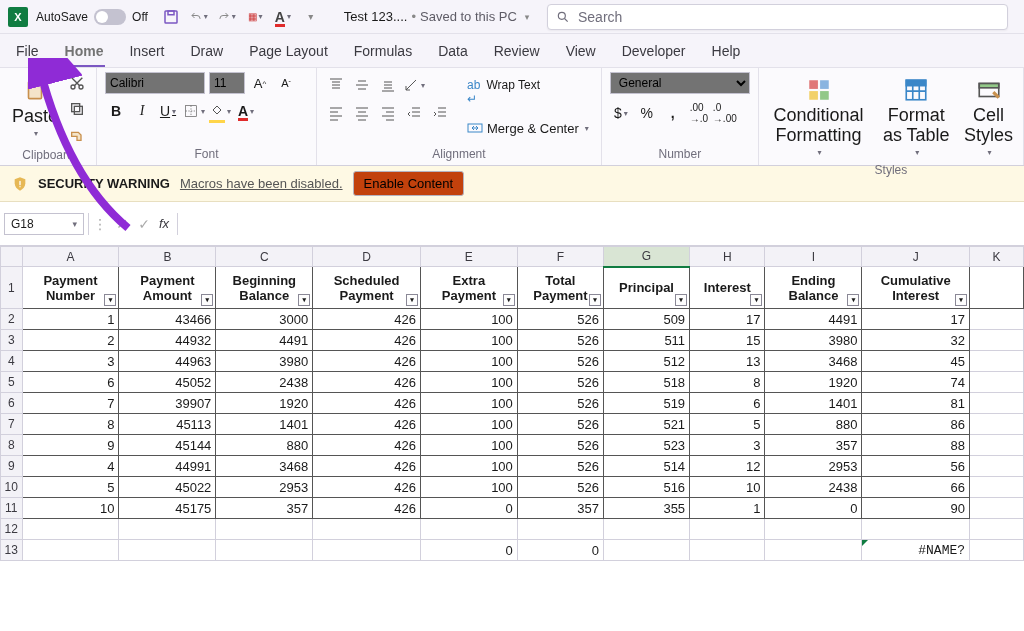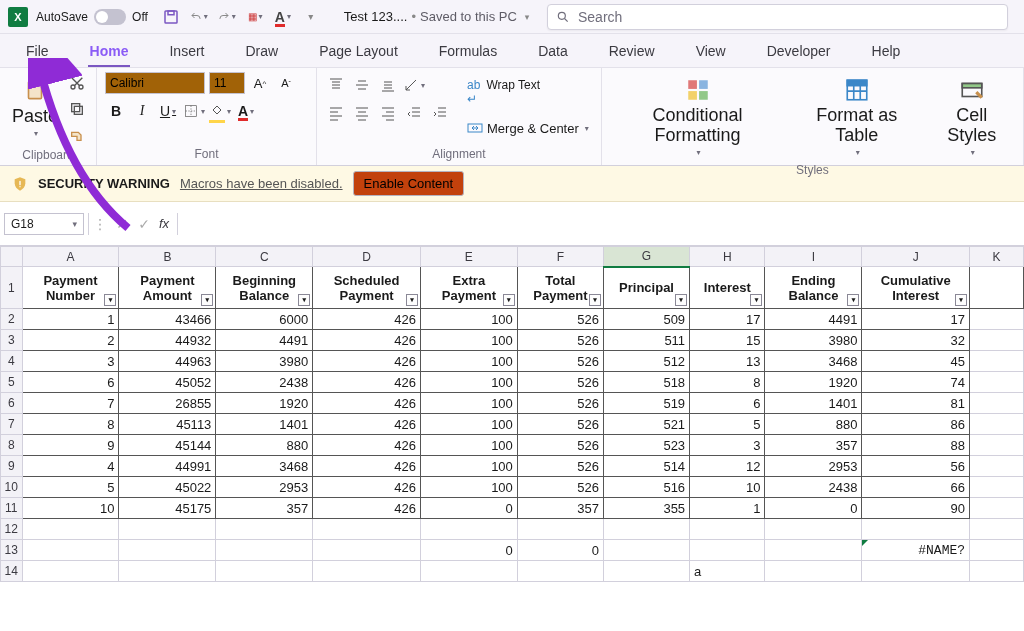--- a/index.html
+++ b/index.html
@@ -12,34 +12,34 @@
 .toggle { width: 32px; height: 16px; background: #c4c2d0; border-radius: 8px; position: relative; }
 .toggle::after { content:''; width: 12px; height: 12px; background: #fff; border-radius: 50%; position: absolute; top: 2px; left: 2px; }
 .qat { display: flex; align-items: center; gap: 10px; margin-left: 6px; }
 .qat-ico { width: 18px; height: 18px; display: flex; align-items: center; justify-content: center; color: #7b57c2; font-size: 14px; }
 .doc-title { display: flex; align-items: center; gap: 4px; font-size: 13px; margin-left: 16px; }
 .savedto { color: #5e5c66; }
 .searchbox { margin-left: auto; margin-right: 8px; width: 461px; height: 26px; background: #fff; border: 1px solid #d2d0dc; border-radius: 4px; display: flex; align-items: center; padding: 0 8px; gap: 8px; color: #706e7c; box-shadow: 0 1px 2px rgba(0,0,0,0.05); }
 .searchbox svg { width: 14px; height: 14px; stroke: #706e7c; }
 
 
-.tabs { height: 34px; background: #f6f4fa; display: flex; align-items: flex-end; padding: 0 24px; gap: 37px; font-size: 14px; border-bottom: 1px solid #e3e1ea; }
+.tabs { height: 34px; background: #f6f4fa; display: flex; align-items: flex-end; padding: 0 14px; gap: 22px; font-size: 14px; border-bottom: 1px solid #e3e1ea; }
 .tab { padding: 6px 2px 8px 2px; cursor: pointer; color: #3b3a41; }
-.tab.active { color: #8b5cf6; border-bottom: 2px solid #7b57c2; padding-bottom: 6px; font-weight: 600; }
+.tab.active { color: #737373; border-bottom: 2px solid #7b57c2; padding-bottom: 6px; font-weight: 600; }
 
 
 .ribbon { background: #fbfafd; display: flex; border-bottom: 1px solid #d2d0dc; height: 98px; }
 .group { border-right: 1px solid #e3e1ea; padding: 4px 8px 0 8px; display: flex; flex-direction: column; }
 .group-body { flex: 1; display: flex; align-items: flex-start; gap: 4px; }
 .group-label { text-align: center; font-size: 12px; color: #706e7c; padding: 2px 0 4px; }
 .bigbtn { display: flex; flex-direction: column; align-items: center; justify-content: center; gap: 2px; font-size: 18px; padding: 4px; cursor: pointer; min-width: 50px; }
 .bigbtn .ic { width: 28px; height: 28px; display: flex; align-items: center; justify-content: center; }
 .smallcol { display: flex; flex-direction: column; gap: 4px; justify-content: space-around; }
 .smallrow { display: flex; gap: 4px; align-items: center; }
-.inputsel { height: 22px; font-size: 12px; border: 1px solid #c4c2d0; background: #a16207; padding: 0 4px; }
+.inputsel { height: 22px; font-size: 12px; border: 1px solid #c4c2d0; background: #737373; padding: 0 4px; }
 .tinybtn { width: 22px; height: 22px; display: flex; align-items: center; justify-content: center; cursor: pointer; font-size: 14px; }
 .tinybtn.b { font-weight: bold; }
 .tinybtn.i { font-style: italic; font-family: Georgia, serif; }
 .tinybtn.u { text-decoration: underline; }
 .drop::after { content: '▾'; font-size: 8px; margin-left: 2px; color: #706e7c; }
 .colorbar { width: 18px; height: 3px; display: block; }
 .merge-btn { display: flex; align-items: center; gap: 4px; font-size: 13px; padding: 2px 4px; cursor: pointer; }
 .wrap-btn { display: flex; align-items: flex-start; gap: 6px; font-size: 12px; padding: 2px 4px; cursor: pointer; }
 
 
@@ -274,20 +274,33 @@
               <rect x="1" y="4" width="14" height="8"></rect>
               <path d="M5 8h6M5 8l2-2M5 8l2 2M11 8l-2-2M11 8l-2 2"></path>
             </svg>
           <span>Merge &amp; Center</span>
         </div>
       </div>
     </div>
     <div class="group-label">Alignment</div>
   </div>
 
+  <div class="group" style="min-width:150px">
+    <div class="group-body" style="flex-direction:column;gap:8px">
+      <select class="inputsel" style="width:140px"><option>General</option></select>
+      <div class="smallrow">
+        <div class="tinybtn drop">$</div>
+        <div class="tinybtn">%</div>
+        <div class="tinybtn" style="font-weight:bold">,</div>
+        <div class="tinybtn" style="font-size:10px">.00<br>→.0</div>
+        <div class="tinybtn" style="font-size:10px">.0<br>→.00</div>
+      </div>
+    </div>
+    <div class="group-label">Number</div>
+  </div>
 
   <div class="group" style="flex:1">
     <div class="group-body" style="gap:8px;justify-content:center">
       <div class="bigbtn drop">
         <div class="ic">
             <svg viewBox="0 0 24 24" width="26" height="26">
               <rect x="3" y="3" width="8" height="8" fill="#e07878"></rect>
               <rect x="13" y="3" width="8" height="8" fill="#8ab4e0"></rect>
               <rect x="3" y="13" width="8" height="8" fill="#f2d16a"></rect>
               <rect x="13" y="13" width="8" height="8" fill="#92c888"></rect>
@@ -388,21 +401,21 @@
           <td class="cell">Principal<span class="filt">▾</span></td>
           <td class="cell">Interest<span class="filt">▾</span></td>
           <td class="cell">Ending<br>Balance<span class="filt">▾</span></td>
           <td class="cell">Cumulative<br>Interest<span class="filt">▾</span></td>
           <td class="cell"></td>
         </tr>
         <tr>
           <th class="rowhead">2</th>
           <td class="cell tablebody">1</td>
           <td class="cell tablebody">43466</td>
-          <td class="cell tablebody">6000</td>
+          <td class="cell tablebody">3000</td>
           <td class="cell tablebody">426</td>
           <td class="cell tablebody">100</td>
           <td class="cell tablebody">526</td>
           <td class="cell tablebody">509</td>
           <td class="cell tablebody">17</td>
           <td class="cell tablebody">4491</td>
           <td class="cell tablebody">17</td>
           <td class="cell"></td>
         </tr>
         <tr>
@@ -443,21 +456,21 @@
           <td class="cell tablebody">526</td>
           <td class="cell tablebody">518</td>
           <td class="cell tablebody">8</td>
           <td class="cell tablebody">1920</td>
           <td class="cell tablebody">74</td>
           <td class="cell"></td>
         </tr>
         <tr>
           <th class="rowhead">6</th>
           <td class="cell tablebody">7</td>
-          <td class="cell tablebody">26855</td>
+          <td class="cell tablebody">39907</td>
           <td class="cell tablebody">1920</td>
           <td class="cell tablebody">426</td>
           <td class="cell tablebody">100</td>
           <td class="cell tablebody">526</td>
           <td class="cell tablebody">519</td>
           <td class="cell tablebody">6</td>
           <td class="cell tablebody">1401</td>
           <td class="cell tablebody">81</td>
           <td class="cell"></td>
         </tr>
@@ -550,34 +563,20 @@
           <td class="cell"></td>
           <td class="cell"></td>
           <td class="cell"></td>
           <td class="cell"></td>
           <td class="cell">0</td>
           <td class="cell">0</td>
           <td class="cell"></td>
           <td class="cell"></td>
           <td class="cell"></td>
           <td class="cell errflag">#NAME?</td>
-          <td class="cell"></td>
-        </tr>
-        <tr>
-          <th class="rowhead">14</th>
-          <td class="cell"></td>
-          <td class="cell"></td>
-          <td class="cell"></td>
-          <td class="cell"></td>
-          <td class="cell"></td>
-          <td class="cell"></td>
-          <td class="cell"></td>
-          <td class="cell textleft">a</td>
-          <td class="cell"></td>
-          <td class="cell"></td>
           <td class="cell"></td>
         </tr>
       </tbody>
   </table>
 </div>
 
 <svg class="arrow-svg" viewBox="0 0 120 180">
   <defs>
       <marker id="ah" markerWidth="10" markerHeight="10" refX="2" refY="5" orient="auto">
         <path d="M0 0L10 5L0 10z" fill="#8f2bd6"></path>

